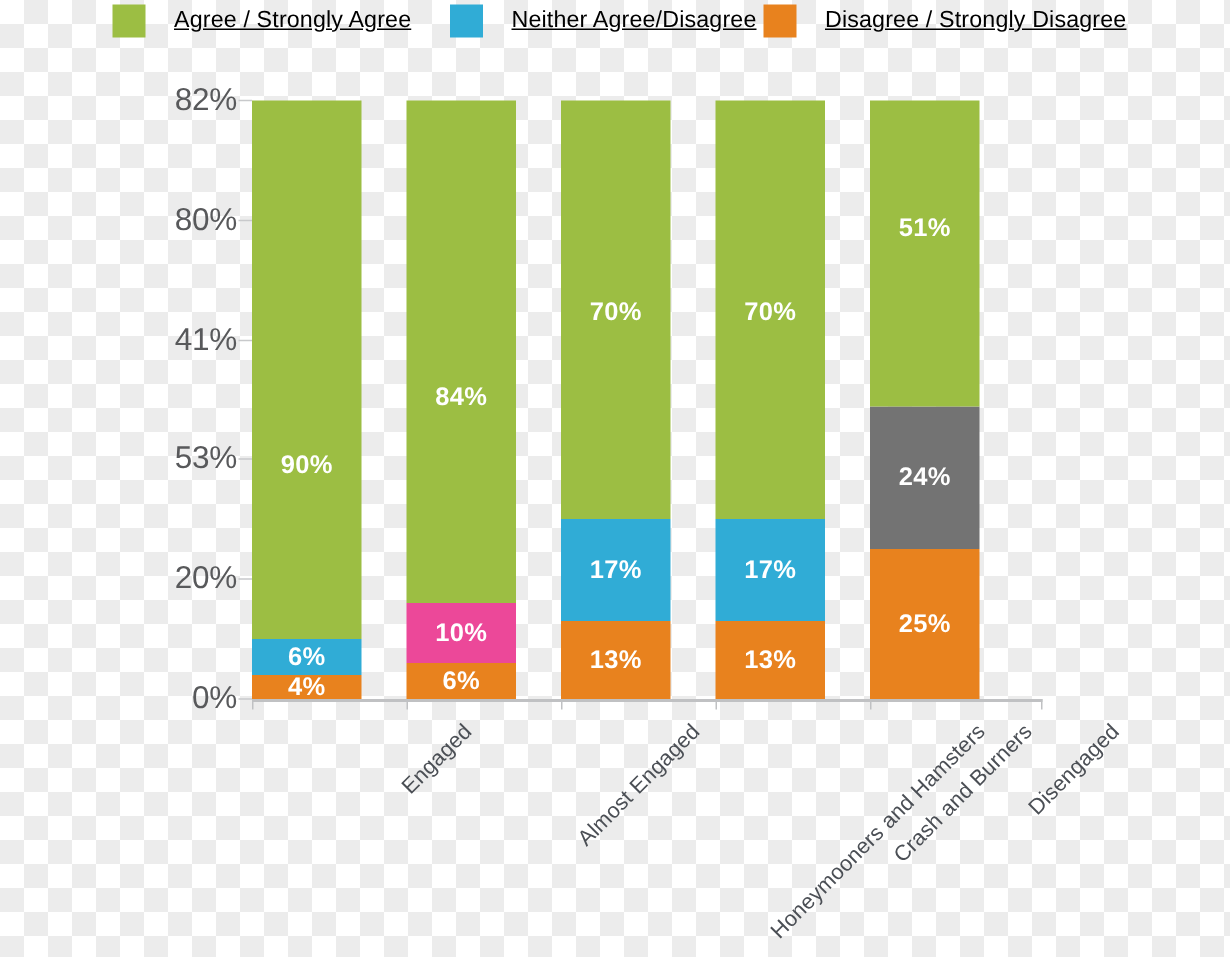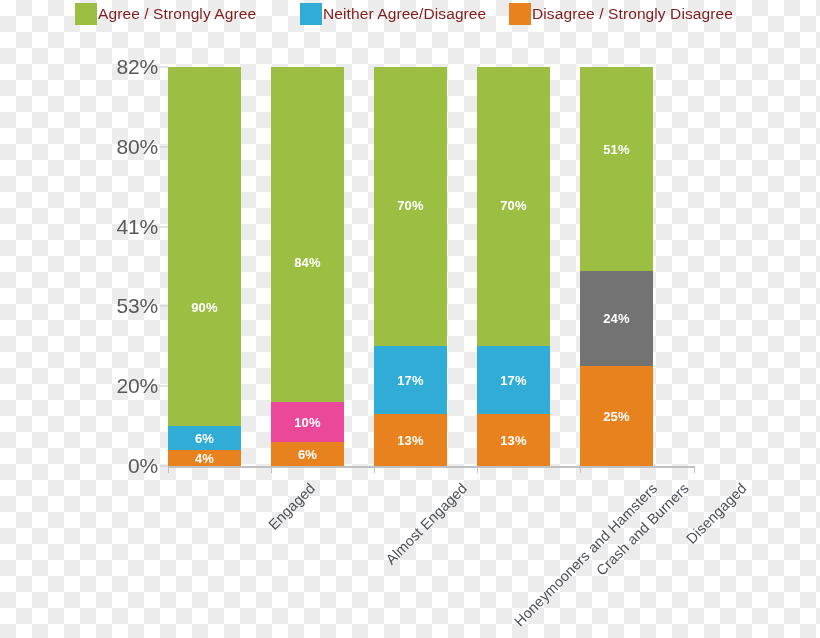--- a/index.html
+++ b/index.html
@@ -52,25 +52,26 @@
   }
   .legend-item.li0 { left: 75px; }
   .legend-item.li1 { left: 300px; }
   .legend-item.li2 { left: 509px; align-items: center; }
   .legend-swatch {
     width: 22px;
     height: 22px;
     flex: 0 0 auto;
   }
   .legend-label {
-    margin-left: 1px;
+    margin-left: 19px;
     font-size: 15.5px;
-    color: #7f1d1d;
+    color: #000000;
     white-space: nowrap;
     letter-spacing: 0.1px;
+    text-decoration: underline;
   }
 
   
   .plot-area {
     position: absolute;
     left: 168px;
     top: 67px;
     width: 522px;
     height: 399px;
   }
@@ -128,21 +129,21 @@
   }
   .segment {
     width: 100%;
     position: relative;
     display: flex;
     align-items: center;
     justify-content: center;
   }
   .segment-label {
     color: #ffffff;
-    font-size: 13px;
+    font-size: 17px;
     font-weight: bold;
     letter-spacing: 0.2px;
     user-select: none;
   }
 
   
   .x-labels {
     position: absolute;
     left: 0;
     top: 0;

